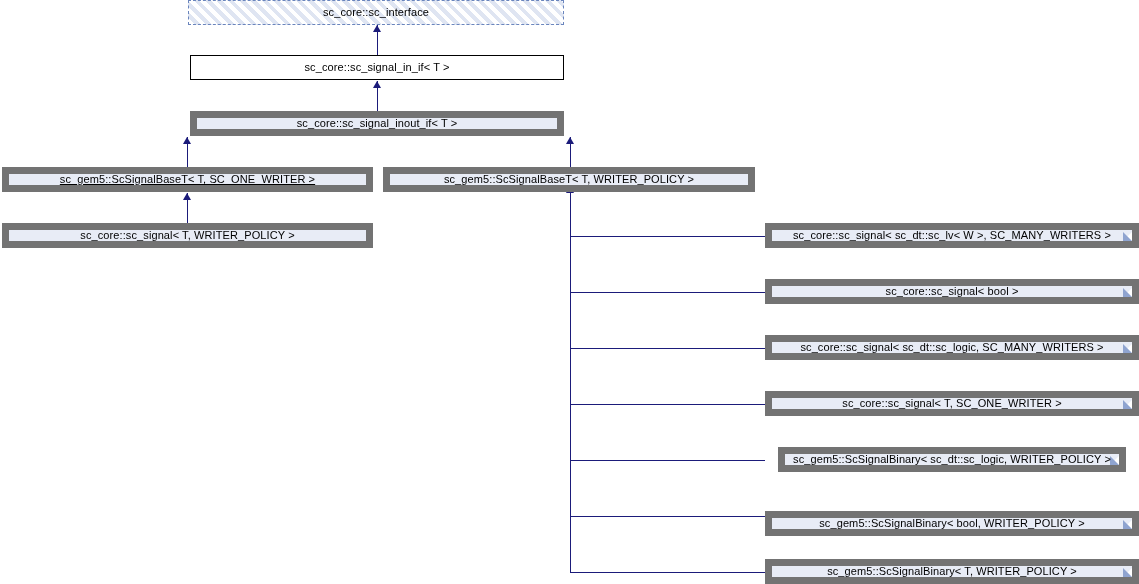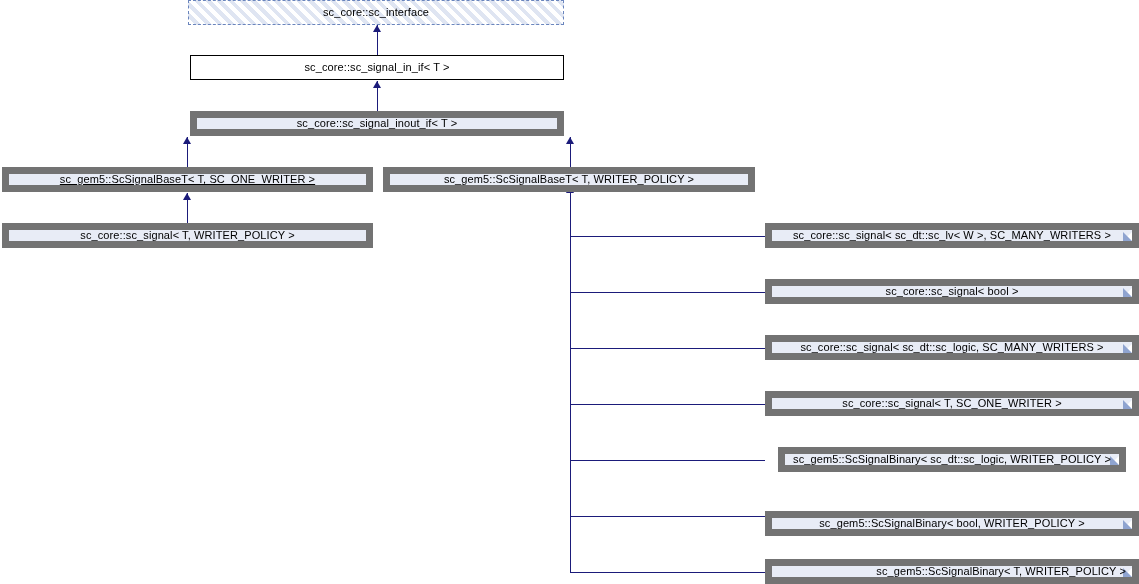--- a/index.html
+++ b/index.html
@@ -179,17 +179,17 @@
   </div>
 
   <div class="node filled folded" style="left:765px; top:447px; width:348px; height:25px;margin-left:13px;">
     <span class="node-label">sc_gem5::ScSignalBinary&lt; sc_dt::sc_logic, WRITER_POLICY &gt;</span>
   </div>
 
   <div class="node filled folded" style="left:765px; top:503px; width:374px; height:25px;margin-top:8px;">
     <span class="node-label">sc_gem5::ScSignalBinary&lt; bool, WRITER_POLICY &gt;</span>
   </div>
 
-  <div class="node filled folded" style="left:765px; top:559px; width:374px; height:25px;justify-content:flex-end;">
+  <div class="node filled folded" style="left:765px; top:559px; width:374px; height:25px;">
     <span class="node-label">sc_gem5::ScSignalBinary&lt; T, WRITER_POLICY &gt;</span>
   </div>
 
 </div>
 
 </body></html>

